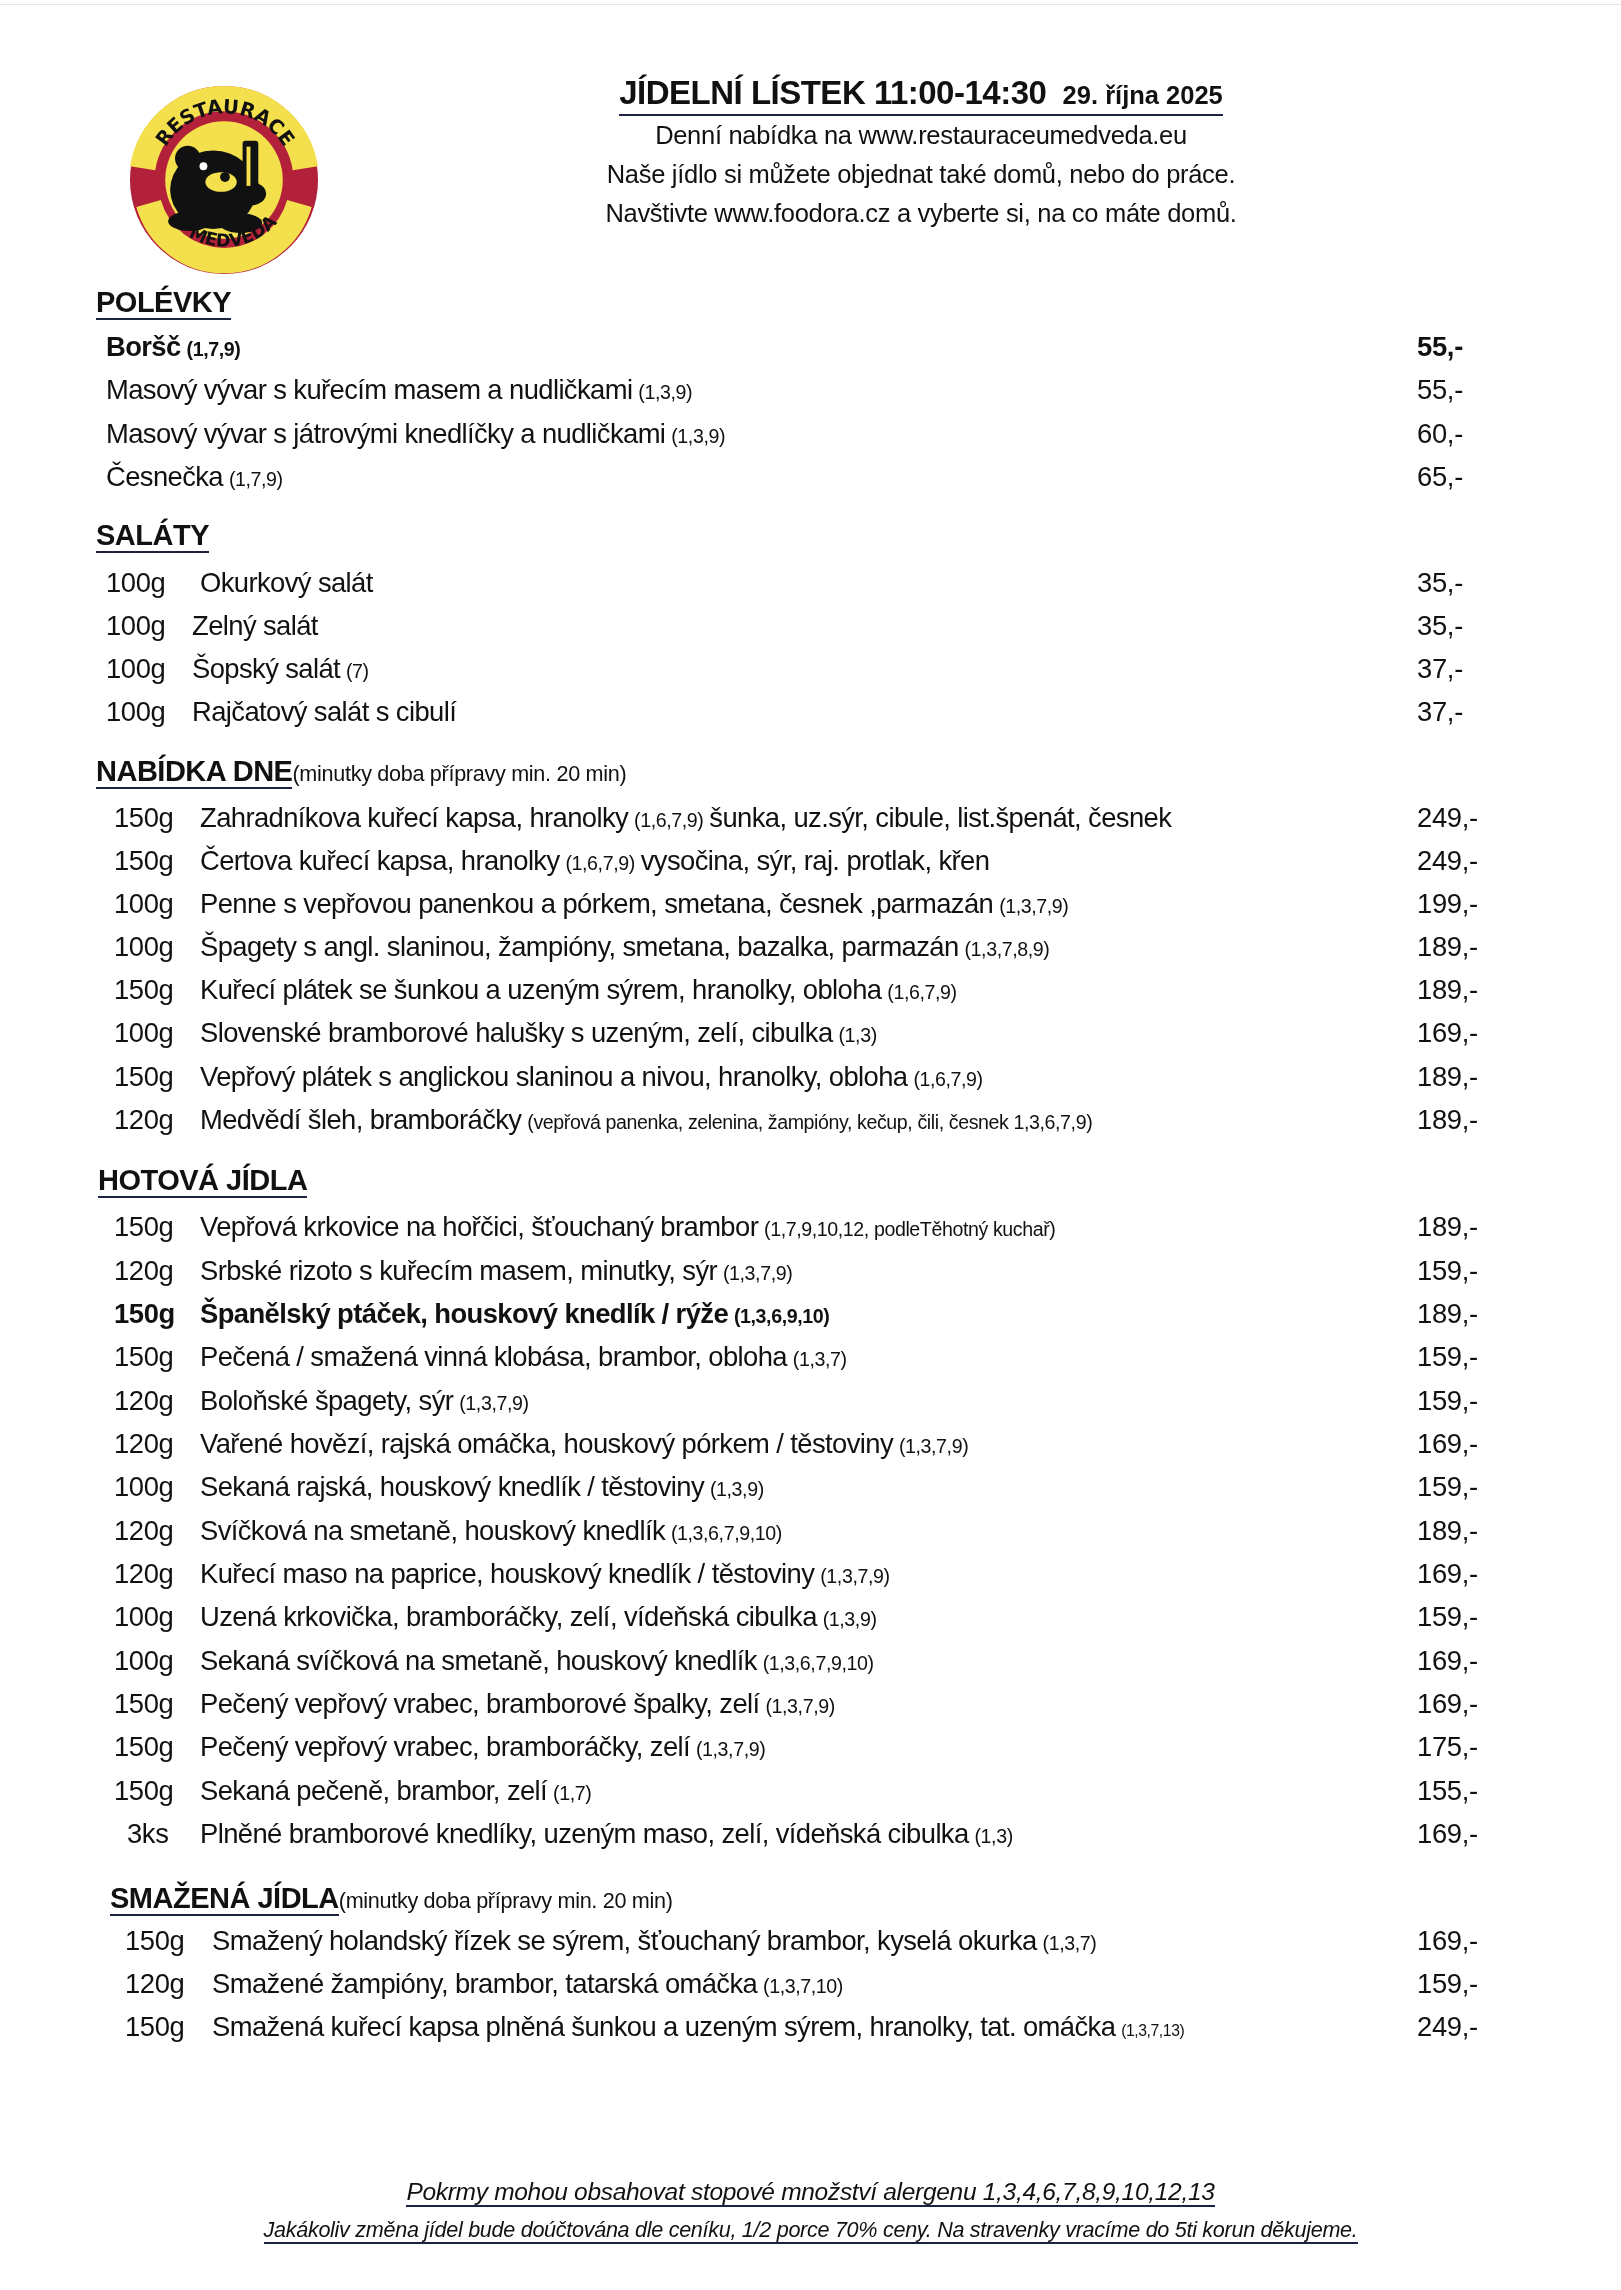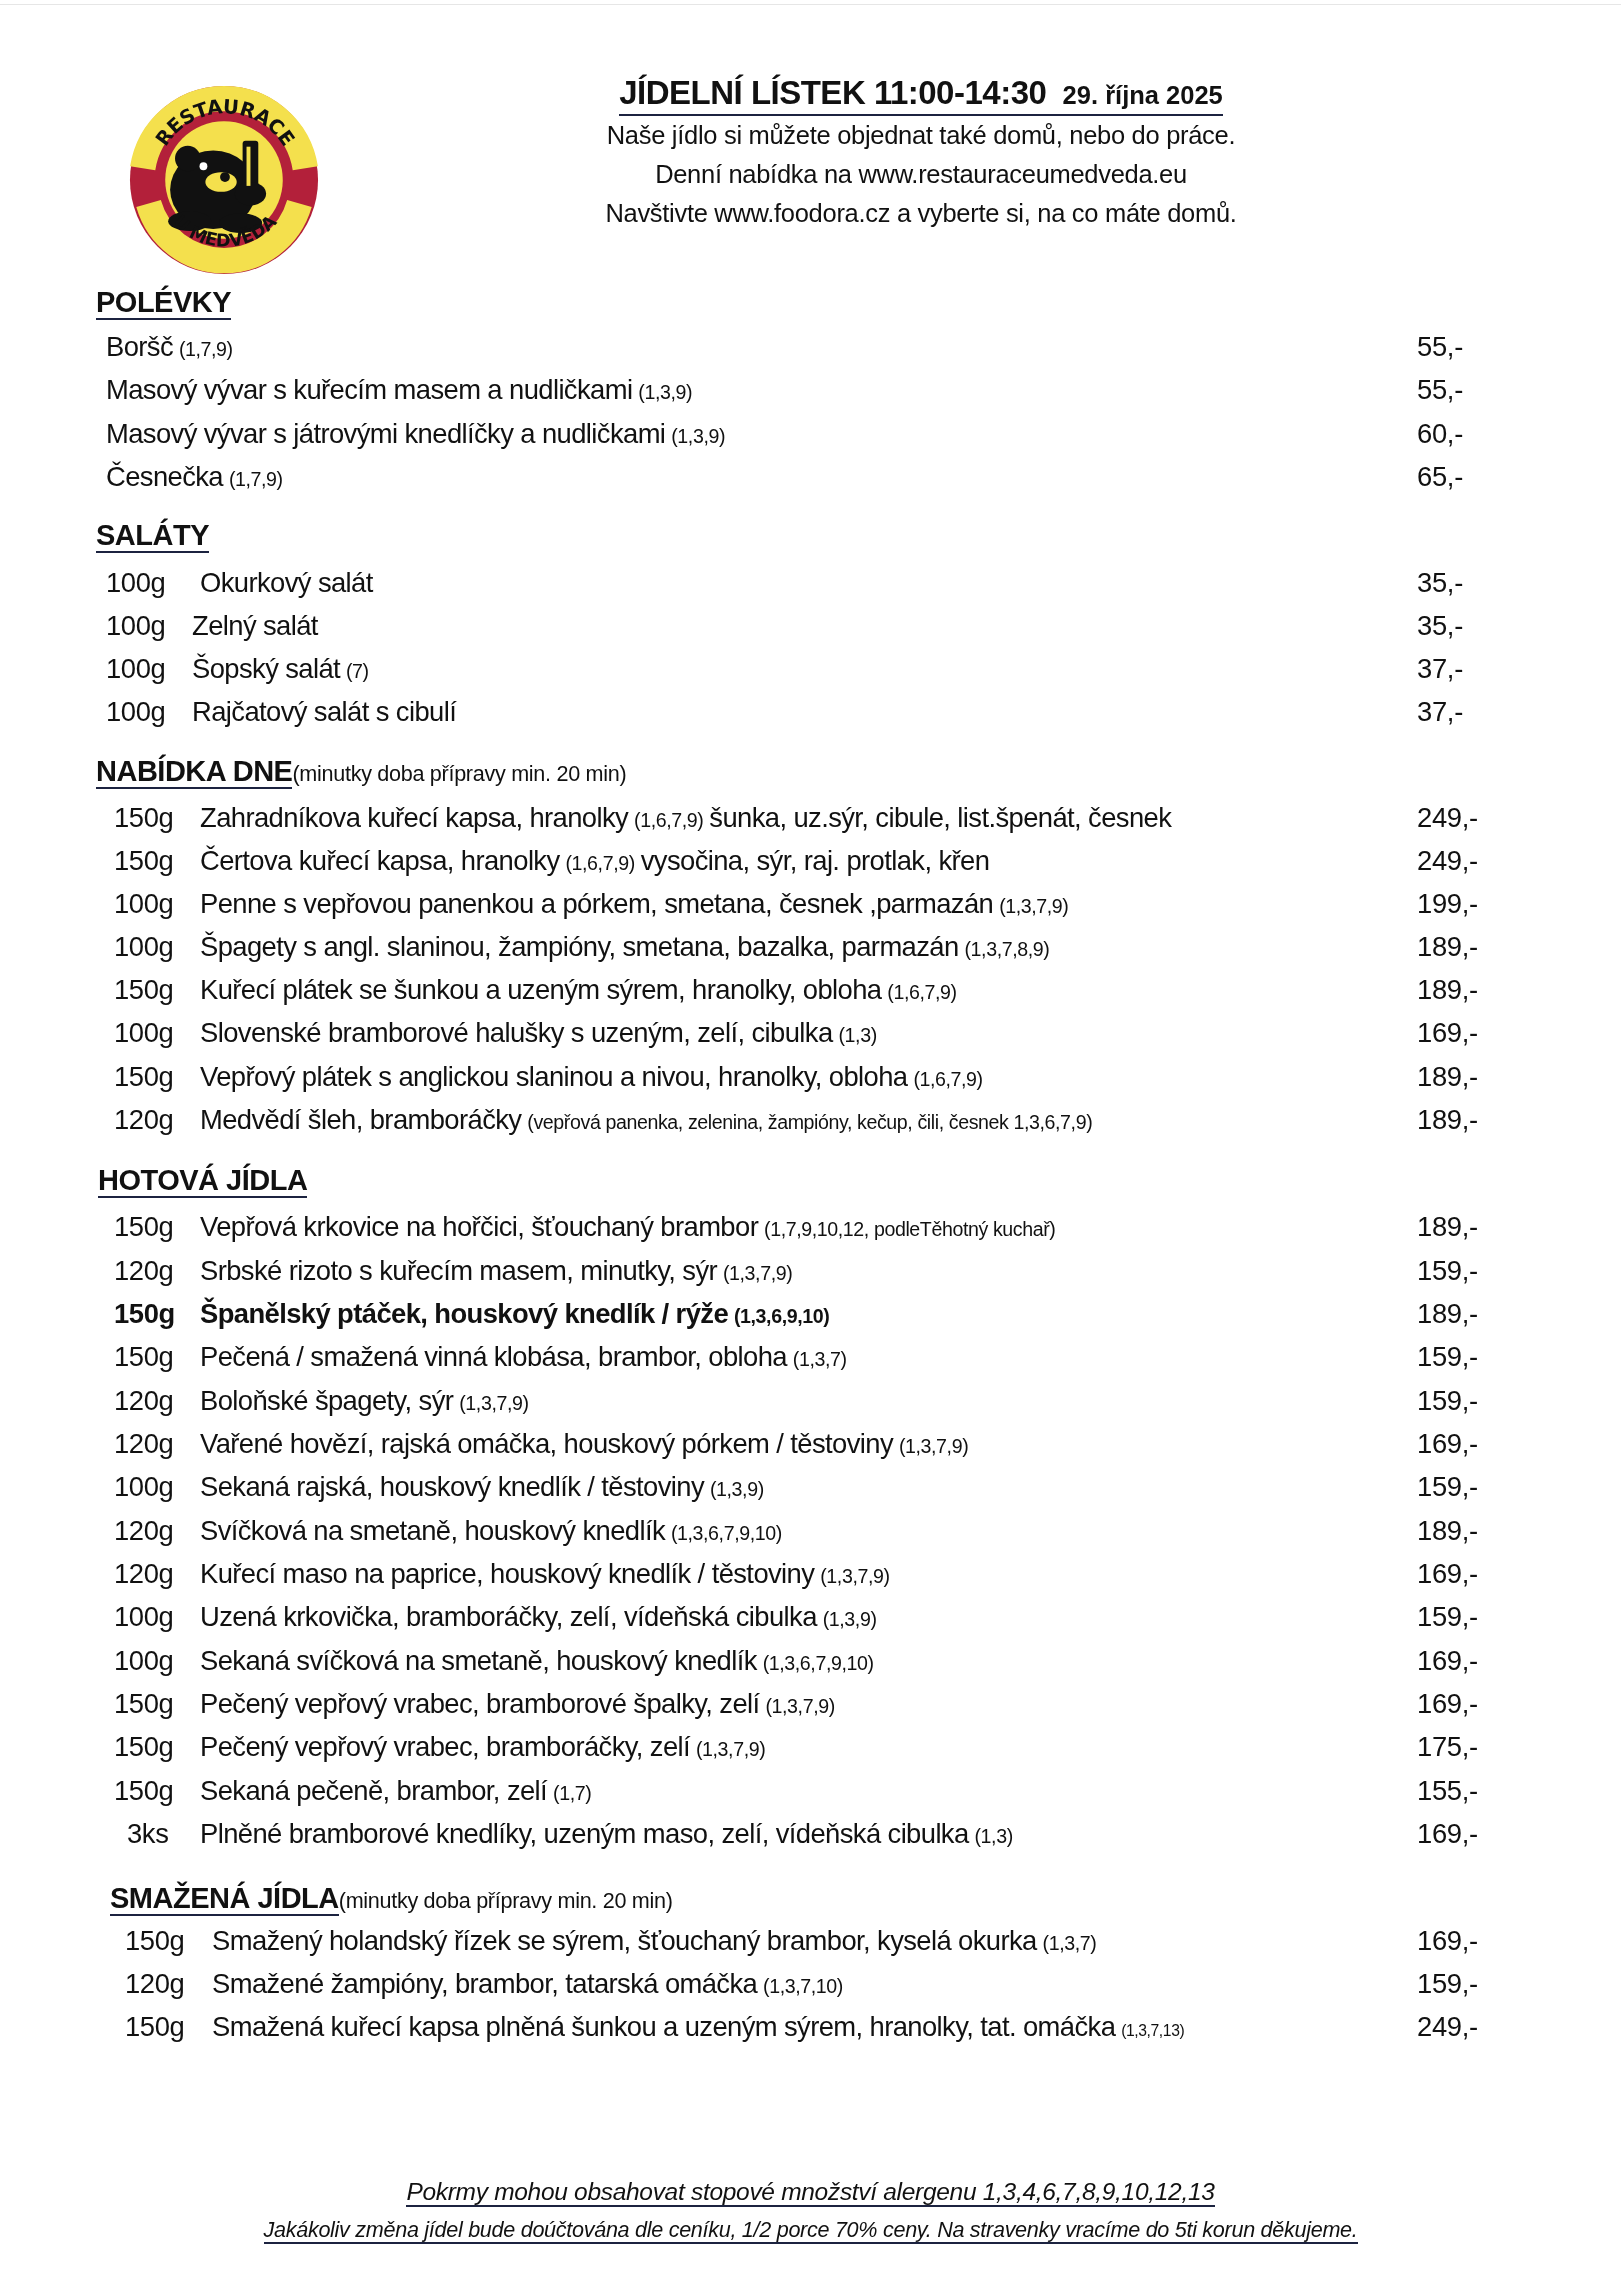--- a/index.html
+++ b/index.html
@@ -74,29 +74,29 @@
       <textPath href="#arcBot" startOffset="50%" text-anchor="middle" id="logoBot">U MEDVĚDA</textPath>
     </text>
   </svg>
 </div>
 
 <div class="header">
   <div class="title-line">
     <span class="title-main">JÍDELNÍ LÍSTEK 11:00-14:30</span>
     <span class="title-date">29. října 2025</span>
   </div>
+  <div class="sub">Denní nabídka na www.restauraceumedveda.eu</div>
   <div class="sub">Naše jídlo si můžete objednat také domů, nebo do práce.</div>
-  <div class="sub">Denní nabídka na www.restauraceumedveda.eu</div>
   <div class="sub">Navštivte www.foodora.cz a vyberte si, na co máte domů.</div>
 </div>
 
 <div class="menu" id="menu">
     <div class="section">
       <div class="sec-head" style="top: 286px; left: 96px;"><span class="sec-title">POLÉVKY</span></div>
-      <div class="row" style="top: 331px;">
+      <div class="row" style="top: 331px; font-weight: bold;">
         <span class="name" style="left: 106px;"><span>Boršč</span><span class="alg">(1,7,9)</span></span>
         <span class="price" style="left: 1417px;">55,-</span>
       </div>
       <div class="row" style="top: 374px;">
         <span class="name" style="left: 106px;"><span>Masový vývar s kuřecím masem a nudličkami</span><span class="alg">(1,3,9)</span></span>
         <span class="price" style="left: 1417px;">55,-</span>
       </div>
       <div class="row" style="top: 418px;">
         <span class="name" style="left: 106px;"><span>Masový vývar s játrovými knedlíčky a nudličkami</span><span class="alg">(1,3,9)</span></span>
         <span class="price" style="left: 1417px;">60,-</span>

